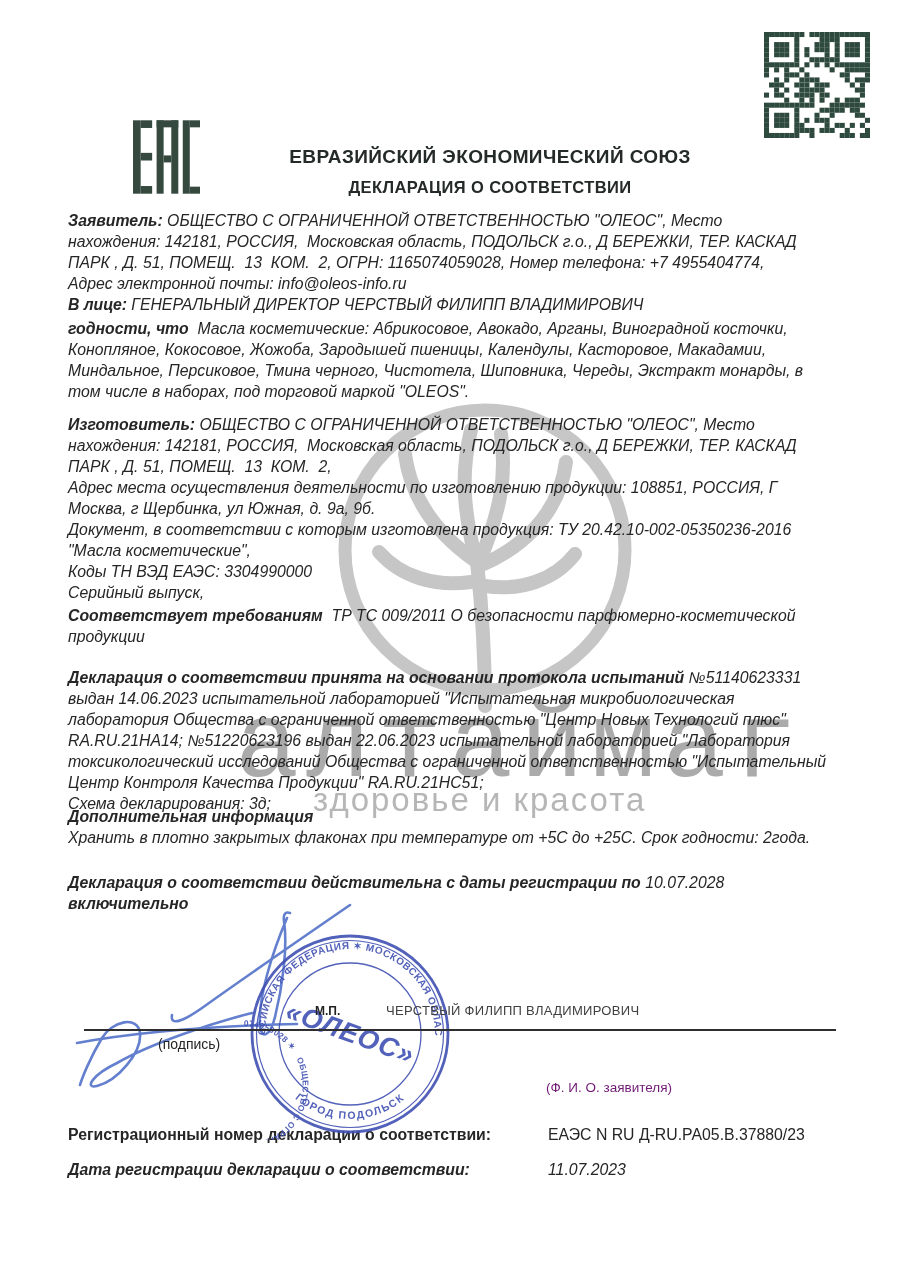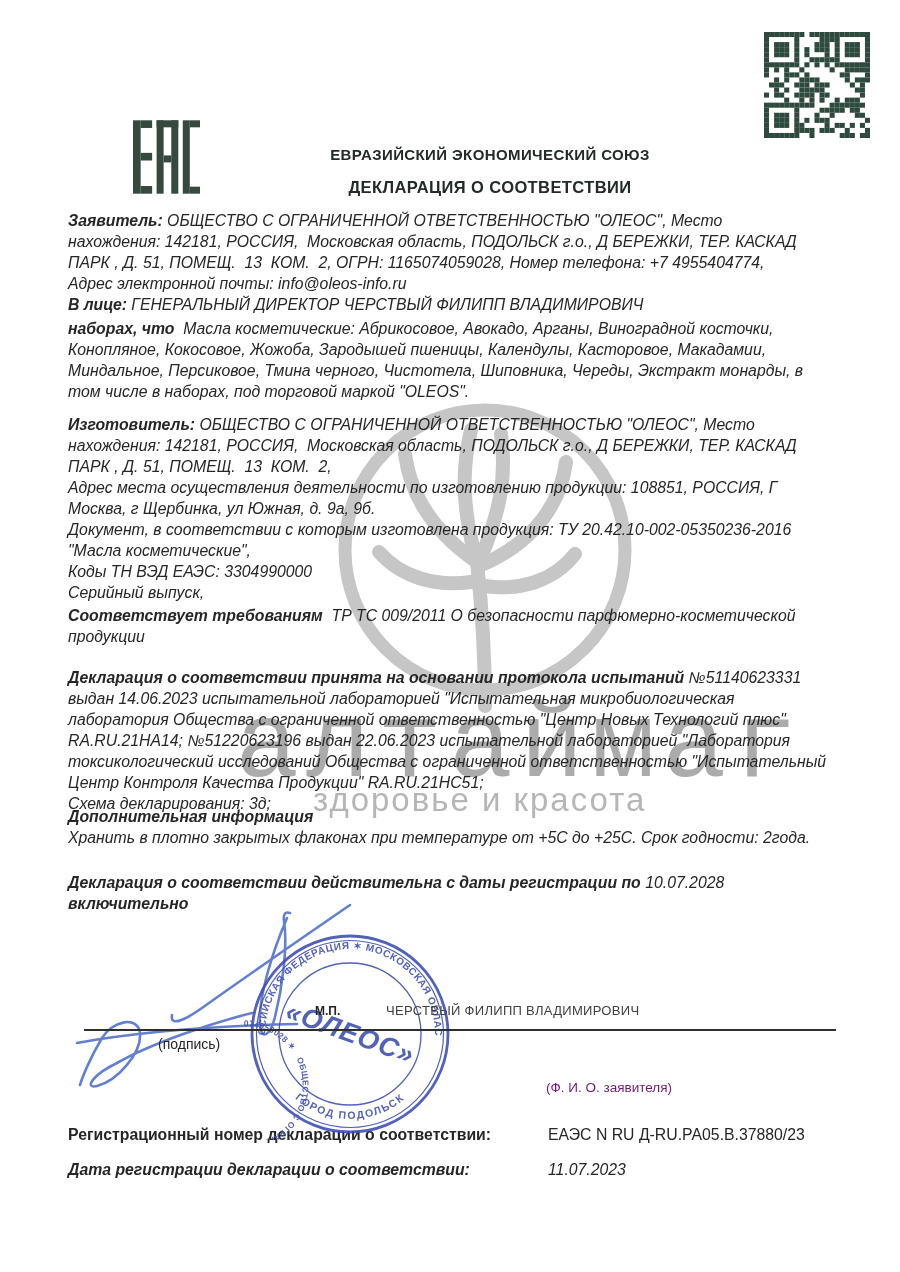--- a/index.html
+++ b/index.html
@@ -1,21 +1,21 @@
 <!DOCTYPE html>
 <html><head>
 <meta charset="utf-8">
 <style>
   html,body{margin:0;padding:0;background:#ffffff;}
   .page{
     position:relative;width:900px;height:1272px;background:#ffffff;overflow:hidden;
     font-family:"Liberation Sans",sans-serif;color:#262626;
   }
   .hdr{position:absolute;left:140px;width:700px;text-align:center;font-weight:bold;color:#232a28;}
-  .hdr1{top:146px;font-size:15px;letter-spacing:.4px;}
+  .hdr1{top:146px;font-size:19px;letter-spacing:.4px;}
   .hdr2{top:178px;font-size:16.5px;letter-spacing:.4px;text-align:center;}
   .para{position:absolute;left:68px;width:775px;font-size:15.8px;line-height:21px;margin:0;white-space:pre-wrap;z-index:3;font-style:italic;}
   .para b{font-weight:bold;}
   .wm-circle{position:absolute;left:315px;top:390px;z-index:1;}
   .wm-brand{position:absolute;left:235px;top:694px;font-size:107px;line-height:1;color:#ababab;letter-spacing:7px;z-index:1;font-family:Liberation Mono, monospace;}
   .wm-tag{position:absolute;left:313px;top:781px;font-size:33px;color:#b6b6b6;letter-spacing:2px;z-index:1;}
   .eac-logo{position:absolute;left:133px;top:119px;z-index:3;}
   .qr{position:absolute;left:764px;top:32px;z-index:3;}
   .sig-svg{position:absolute;left:62px;top:893px;z-index:4;}
   .stamp{position:absolute;left:244px;top:928px;z-index:4;opacity:.9;}
@@ -311,21 +311,21 @@
 
   <div class="hdr hdr1">ЕВРАЗИЙСКИЙ ЭКОНОМИЧЕСКИЙ СОЮЗ</div>
   <div class="hdr hdr2">ДЕКЛАРАЦИЯ О СООТВЕТСТВИИ</div>
 
   <p class="para" style="top:210px"><b>Заявитель:</b><span> ОБЩЕСТВО С ОГРАНИЧЕННОЙ ОТВЕТСТВЕННОСТЬЮ "ОЛЕОС", Место
 нахождения: 142181, РОССИЯ,  Московская область, ПОДОЛЬСК г.о., Д БЕРЕЖКИ, ТЕР. КАСКАД
 ПАРК , Д. 51, ПОМЕЩ.  13  КОМ.  2, ОГРН: 1165074059028, Номер телефона: +7 4955404774,
 Адрес электронной почты: info@oleos-info.ru</span>
 <b>В лице:</b><span> ГЕНЕРАЛЬНЫЙ ДИРЕКТОР ЧЕРСТВЫЙ ФИЛИПП ВЛАДИМИРОВИЧ</span></p>
 
-  <p class="para" style="top:318px"><b>наборах, что</b><span>  Масла косметические: Абрикосовое, Авокадо, Арганы, Виноградной косточки,
+  <p class="para" style="top:318px"><b>годности, что</b><span>  Масла косметические: Абрикосовое, Авокадо, Арганы, Виноградной косточки,
 Конопляное, Кокосовое, Жожоба, Зародышей пшеницы, Календулы, Касторовое, Макадамии,
 Миндальное, Персиковое, Тмина черного, Чистотела, Шиповника, Череды, Экстракт монарды, в
 том числе в наборах, под торговой маркой "OLEOS".</span></p>
 
   <p class="para" style="top:414px"><b>Изготовитель:</b><span> ОБЩЕСТВО С ОГРАНИЧЕННОЙ ОТВЕТСТВЕННОСТЬЮ "ОЛЕОС", Место
 нахождения: 142181, РОССИЯ,  Московская область, ПОДОЛЬСК г.о., Д БЕРЕЖКИ, ТЕР. КАСКАД
 ПАРК , Д. 51, ПОМЕЩ.  13  КОМ.  2,
 Адрес места осуществления деятельности по изготовлению продукции: 108851, РОССИЯ, Г
 Москва, г Щербинка, ул Южная, д. 9а, 9б.
 Документ, в соответствии с которым изготовлена продукция: ТУ 20.42.10-002-05350236-2016

